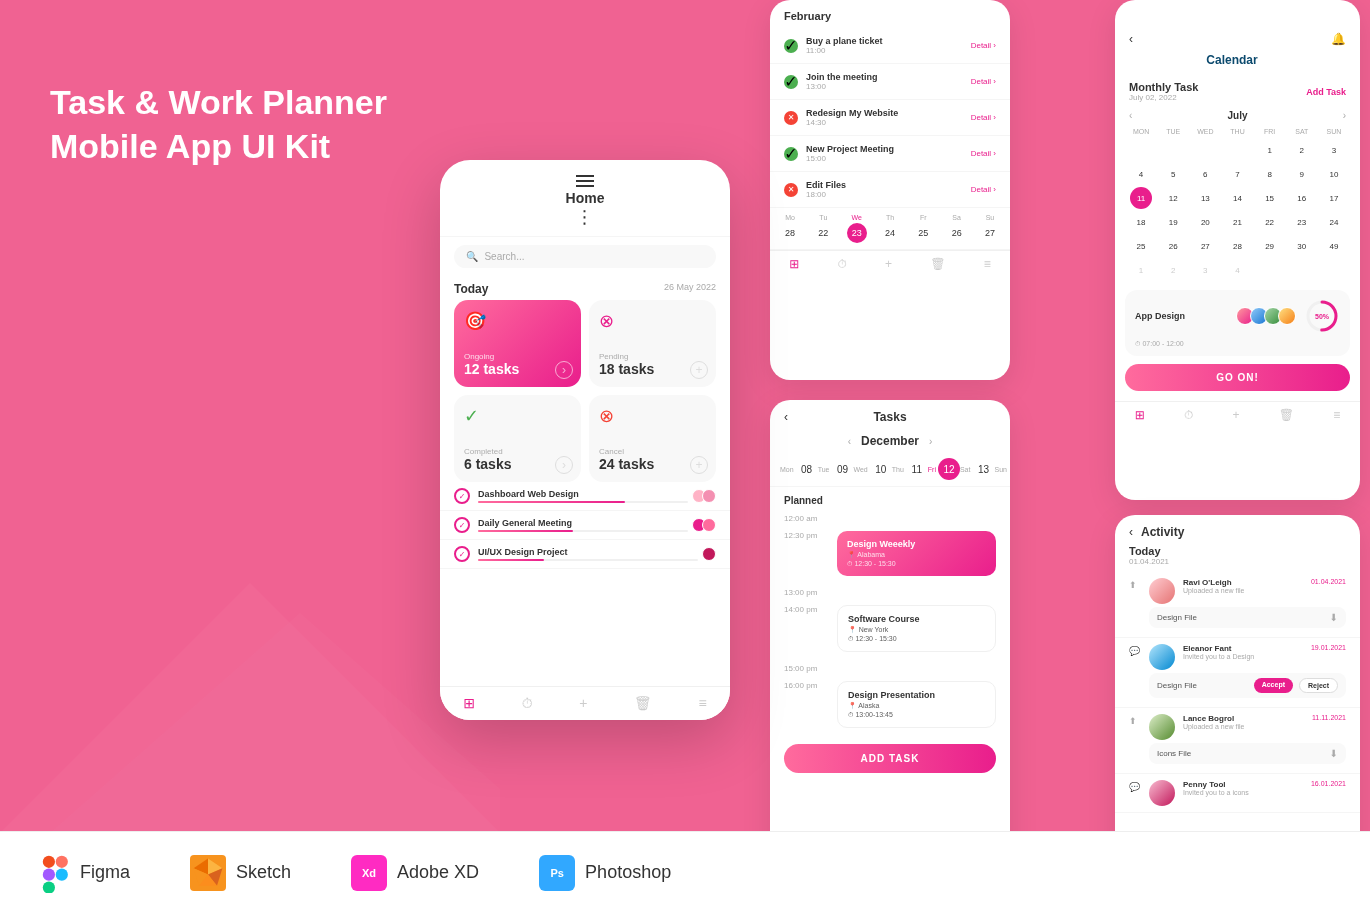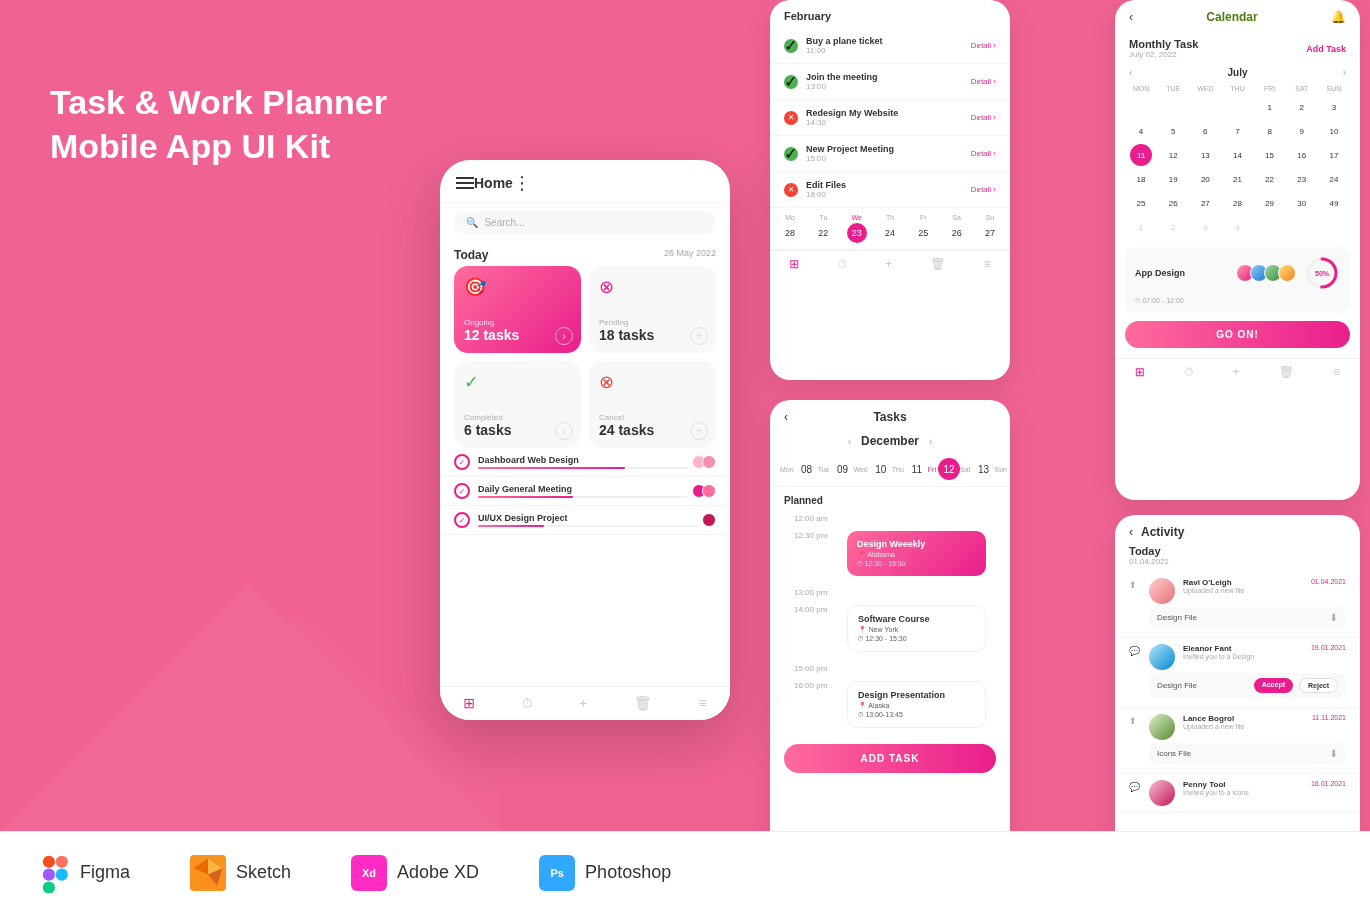--- a/index.html
+++ b/index.html
@@ -93,20 +93,21 @@
       font-family: 'Segoe UI', Arial, sans-serif;
     }
 
     
     .phone-header {
       display: flex;
       justify-content: flex-start;
       align-items: center;
       padding: 12px 16px 8px;
       border-bottom: 1px solid #f5f5f5;
+      flex-direction: column;
     }
 
     .hamburger-icon span {
       display: block;
       width: 18px;
       height: 2px;
       background: #333;
       margin: 3px 0;
     }
 
@@ -581,21 +582,21 @@
     .planned-label {
       padding: 8px 14px 4px;
       font-size: 10px;
       font-weight: 700;
       color: #333;
     }
 
     .time-slot {
       display: flex;
       gap: 8px;
-      padding: 4px 24px;
+      padding: 4px 14px;
     }
 
     .time-label {
       font-size: 8px;
       color: #aaa;
       min-width: 45px;
     }
 
     .event-card {
       flex: 1;
@@ -1003,21 +1004,21 @@
     <div class="screen-nav-icon">+</div>
     <div class="screen-nav-icon">🗑</div>
     <div class="screen-nav-icon">≡</div>
   </div>
 </div>
 
 <div class="screen-card calendar-screen">
 
   <div style="display:flex;justify-content:space-between;align-items:center;padding:10px 14px 4px;">
     <span style="font-size:12px;color:#333;">‹</span>
-    <span style="font-size:12px;font-weight:700;color:#4d7c0f;">Calendar</span>
+    <span style="font-size:12px;font-weight:700;color:#0c4a6e;margin-top:43px;">Calendar</span>
     <span style="font-size:12px;color:#333;">🔔</span>
   </div>
 
   <div class="cal-header">
     <div>
       <div class="cal-title">Monthly Task</div>
       <div class="cal-subtitle">July 02, 2022</div>
     </div>
     <div style="font-size:9px;color:#e91e8c;font-weight:600;">Add Task</div>
   </div>

